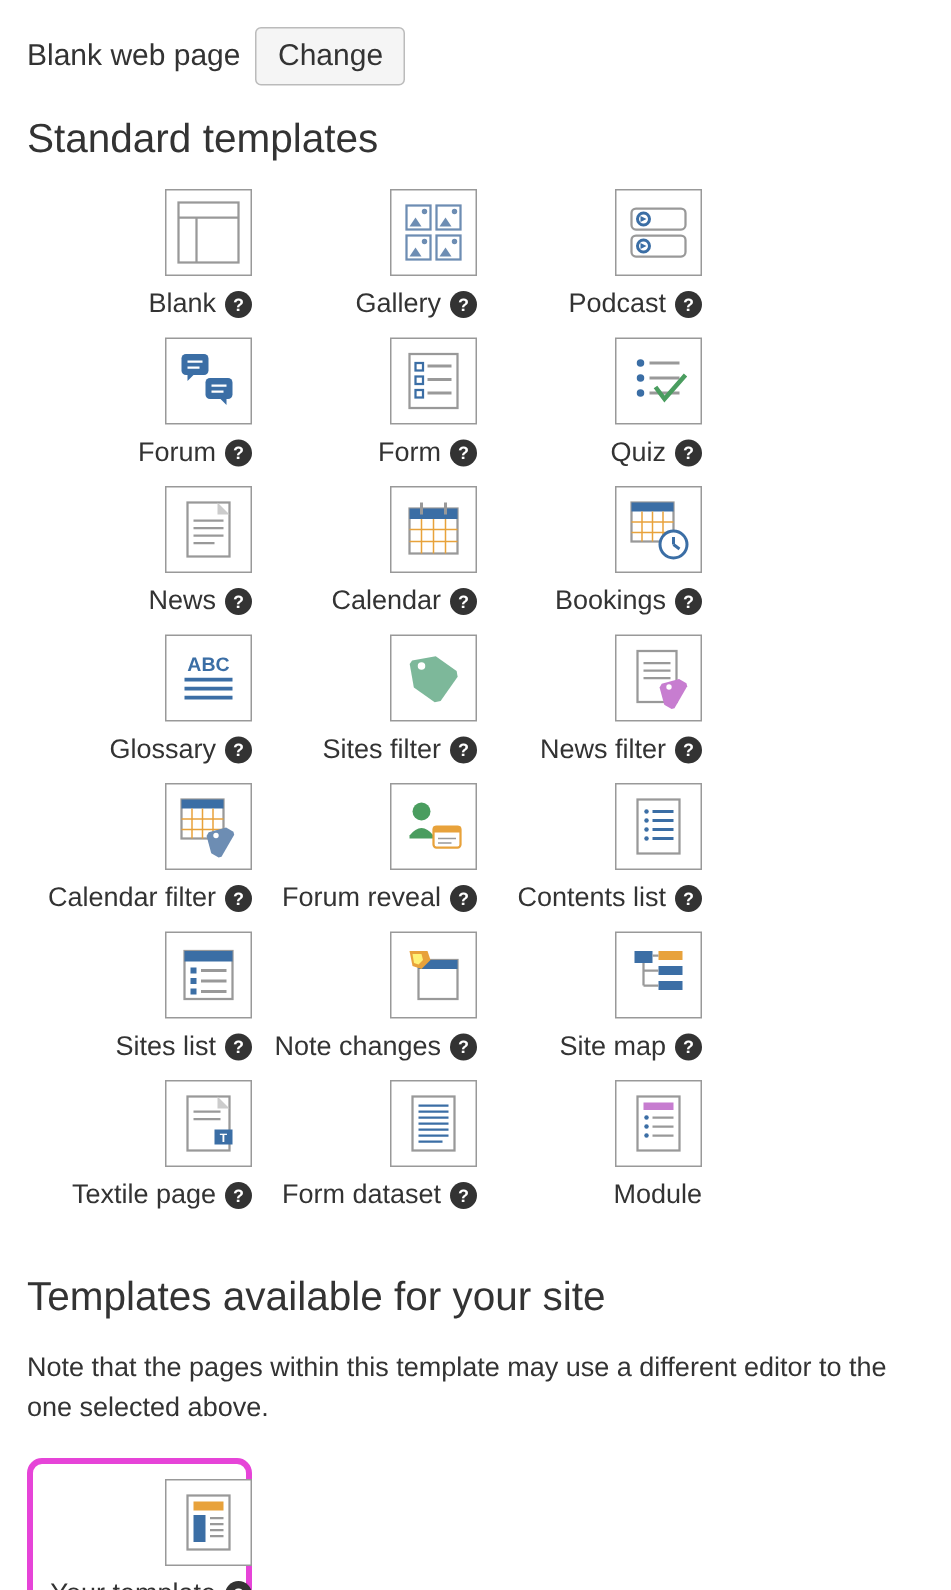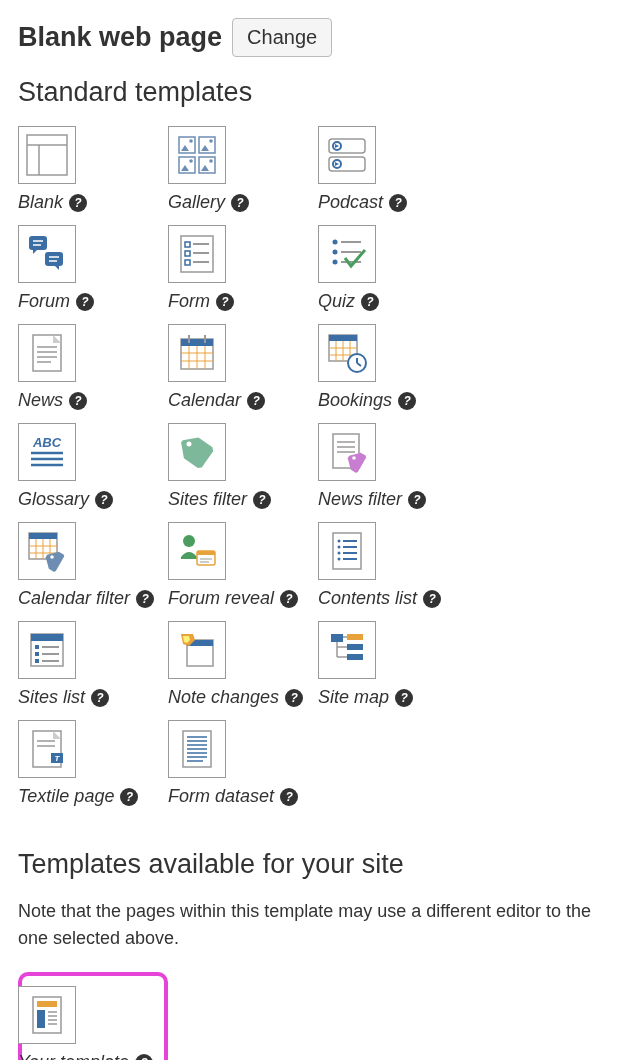--- a/index.html
+++ b/index.html
@@ -10,22 +10,22 @@
       width: 634px;
       background: #fff;
     }
     .header-row {
       display: flex;
       align-items: center;
       gap: 10px;
       margin-bottom: 20px;
     }
     .header-row h2 {
-      font-size: 27px;
-      font-weight: 700;
+      font-size: 20px;
+      font-weight: 400;
     }
     .change-btn {
       border: 1px solid #bbb;
       background: #f5f5f5;
       border-radius: 4px;
       padding: 7px 14px;
       font-size: 20px;
       cursor: pointer;
       color: #333;
     }
@@ -37,24 +37,23 @@
     .grid {
       display: flex;
       flex-wrap: wrap;
       gap: 0;
       margin-bottom: 30px;
     }
     .tile {
       width: 150px;
       display: flex;
       flex-direction: column;
-      align-items: flex-start;
+      align-items: flex-end;
       margin-bottom: 12px;
       cursor: pointer;
-      font-style: italic;
     }
     .icon-box {
       width: 58px;
       height: 58px;
       border: 1px solid #999;
       background: #fff;
       display: flex;
       align-items: center;
       justify-content: center;
       margin-bottom: 8px;
@@ -530,20 +529,30 @@
       <div class="icon-box">
         <svg viewBox="0 0 44 44">
           <use href="#ic-formdataset"></use>
         </svg>
       </div>
       <div class="label-row">
         <span>Form dataset</span>
         <span class="help-icon">?</span>
       </div>
     </div>
+    <div class="tile">
+      <div class="icon-box">
+        <svg viewBox="0 0 44 44">
+          <use href="#ic-module"></use>
+        </svg>
+      </div>
+      <div class="label-row">
+        <span>Module</span>
+      </div>
+    </div>
   </div>
 
 <h1 class="section-title">Templates available for your site</h1>
 
 <p class="note">Note that the pages within this template may use a different editor to the one selected above.</p>
 
 <div id="grid2">
     <div class="highlight-box">
       <div class="tile">
         <div class="icon-box">

